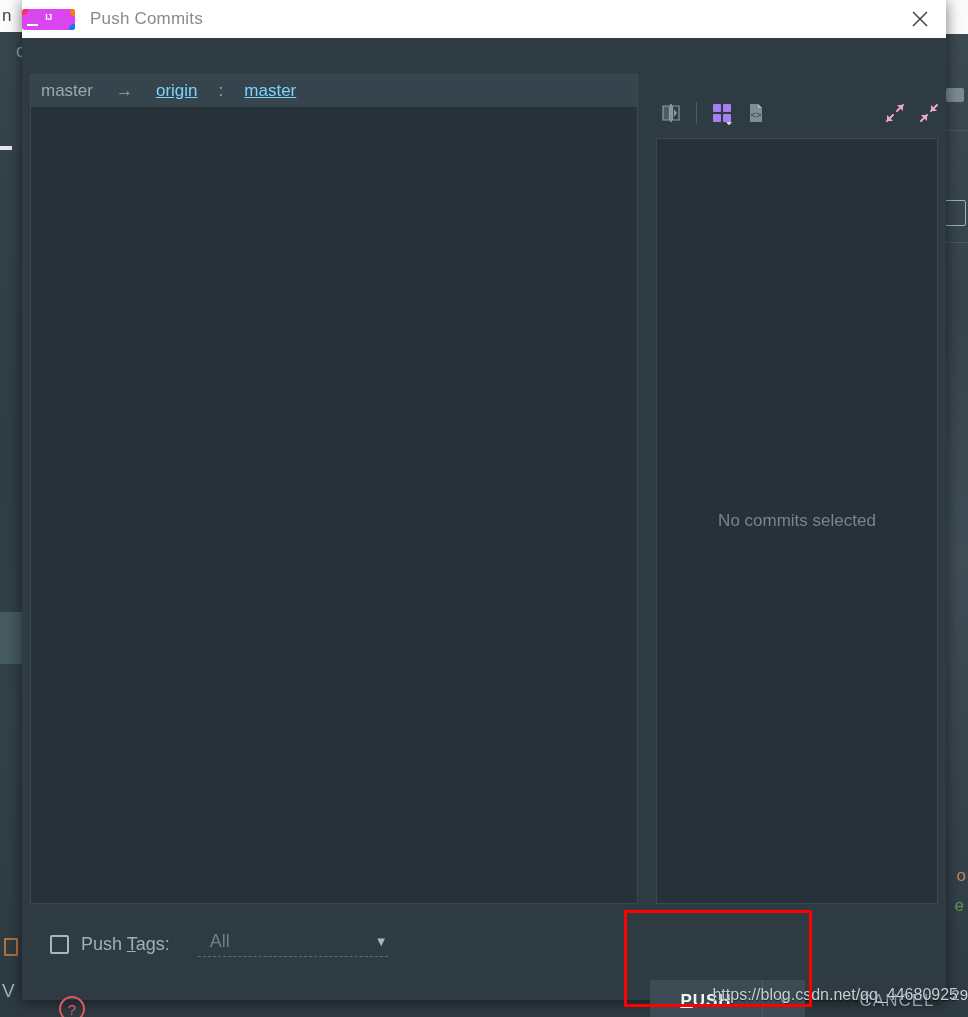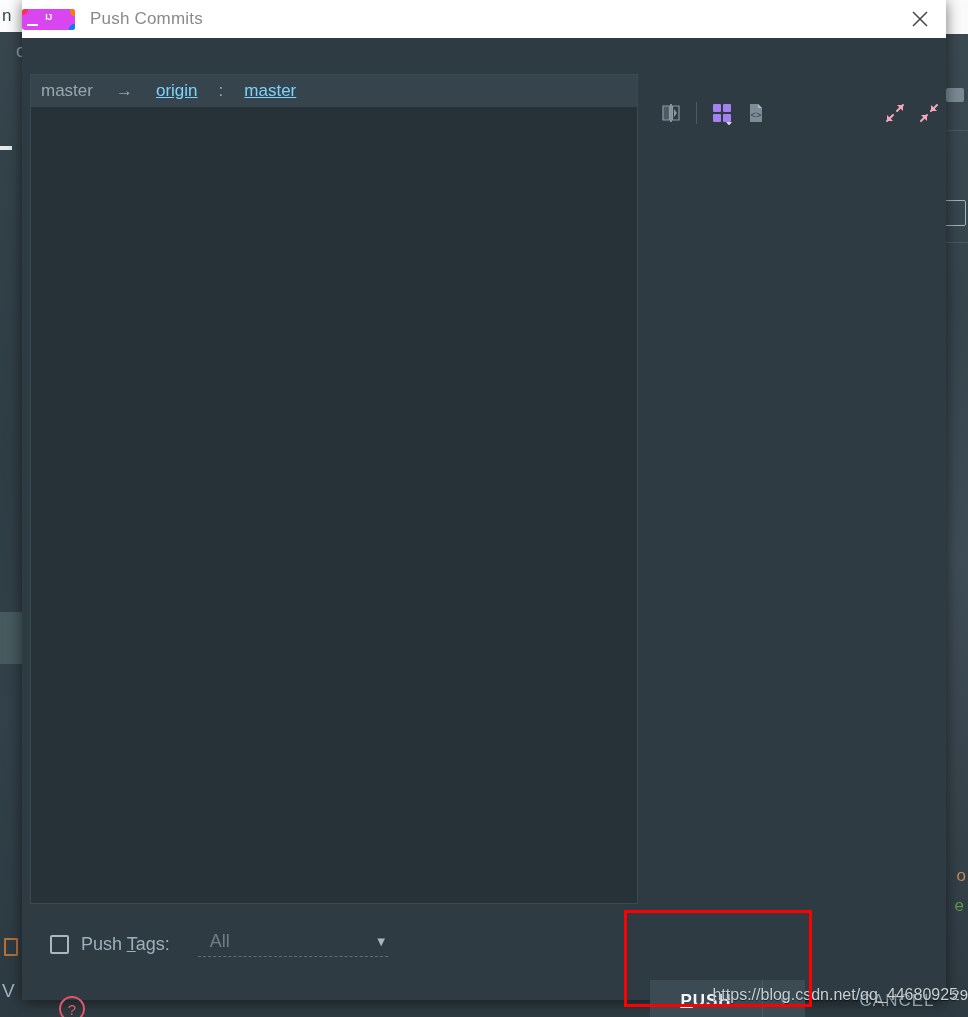--- a/index.html
+++ b/index.html
@@ -446,20 +446,23 @@
           <g stroke="#f4a6bd" stroke-width="2" fill="none" stroke-linecap="round">
             <line x1="20" y1="4" x2="14" y2="10"></line>
             <line x1="4" y1="20" x2="10" y2="14"></line>
           </g>
           <path d="M14 4 L14 10 L20 10 Z" fill="#f4a6bd"></path>
           <path d="M10 20 L10 14 L4 14 Z" fill="#f4a6bd"></path>
         </svg>
       </div>
     </div>
 
+    <div id="details-panel">
+      <div id="empty-msg">No commits selected</div>
+    </div>
 
     <div id="pushtags-row">
       <div id="pushtags-checkbox"></div>
       <div id="pushtags-label">
         <span>Push </span><u>T</u><span>ags:</span>
       </div>
       <div id="tags-combo">
         <span class="val">All</span>
         <span class="caret">▼</span>
       </div>

